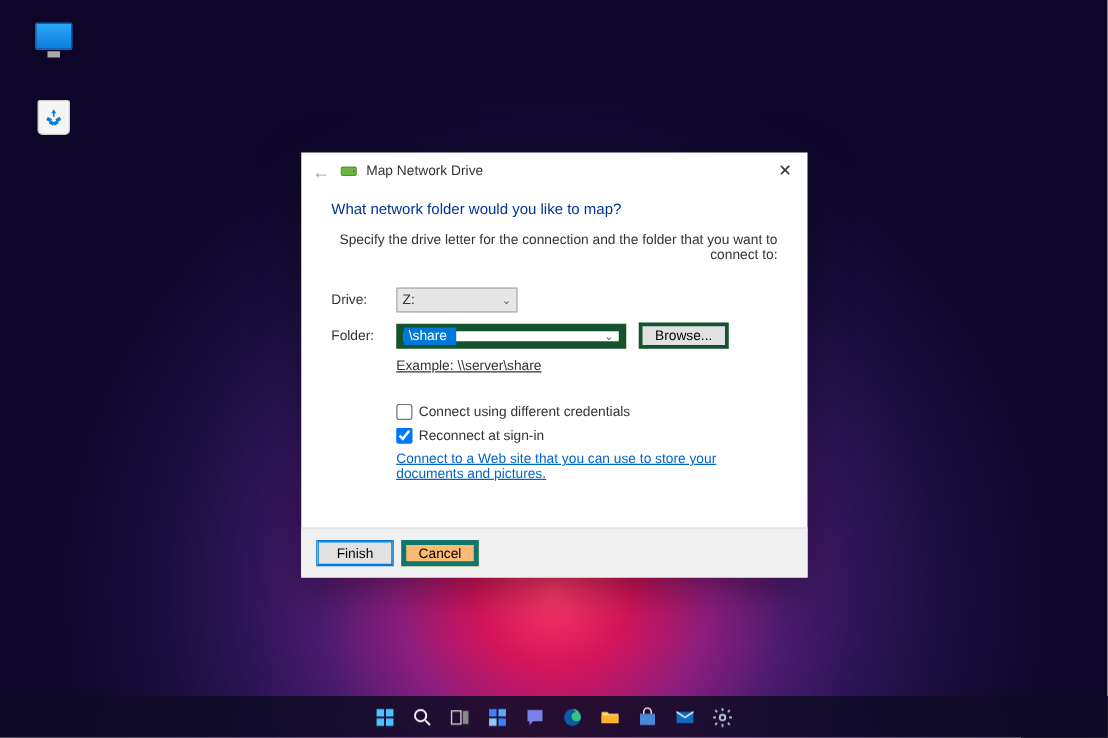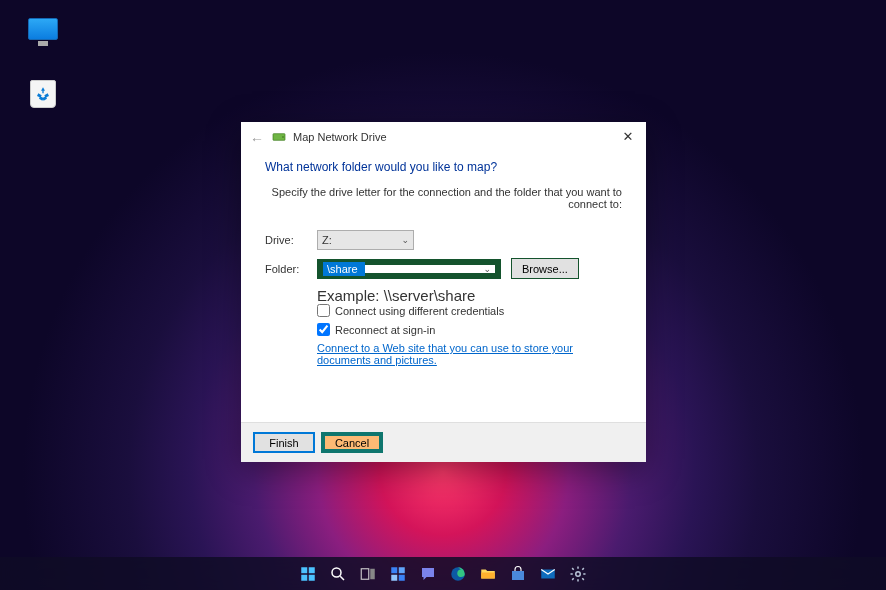--- a/index.html
+++ b/index.html
@@ -59,24 +59,24 @@
     .form-row { display: flex; align-items: center; margin-bottom: 8px; }
     .form-label { width: 52px; font-size: 11px; }
     .drive-select { width: 97px; height: 20px; border: 1px solid #adadad; background: #e6e6e6; font-size: 11px; padding: 1px 4px; cursor:pointer; display:flex; align-items:center; justify-content:space-between; }
     .chev { font-size:9px; color:#555; }
 
     .folder-input-wrap { display:flex; align-items:center; width:184px; height:20px; border:6px solid #14532d; background:#fff; }
     .folder-input { flex:1; border:none; outline:none; font-size:11px; padding:1px 4px; background:#0078d7; color:#fff; max-width:42px;}
     .folder-rest { flex:1; }
     .folder-chev { padding:0 4px; font-size:9px; color:#555; cursor:pointer; }
 
-    .browse-btn { margin-left: 10px; height: 21px; padding: 0 10px; border: 1px solid #14532d; background: #e1e1e1; font-size: 11px; cursor:pointer; }
+    .browse-btn { margin-left: 10px; height: 21px; padding: 0 10px; border: 3px solid #14532d; background: #e1e1e1; font-size: 11px; cursor:pointer; }
 
     .indented { margin-left: 52px; }
-    .example { font-size: 15px; margin-bottom: 0; }
+    .example { font-size: 11px; margin-bottom: 24px; text-decoration: underline; }
     .checkbox-row { display:flex; align-items:center; font-size:11px; margin-bottom:6px; }
     .checkbox-row input { margin-right: 5px; width:13px; height:13px; }
     .link { color:#0066cc; text-decoration:underline; font-size:11px; cursor:pointer; display:block; margin-top:4px;}
 
     .dialog-footer {
       height: 40px;
       background: #f0f0f0;
       border-top: 1px solid #dfdfdf;
       display: flex;
       align-items: center;

